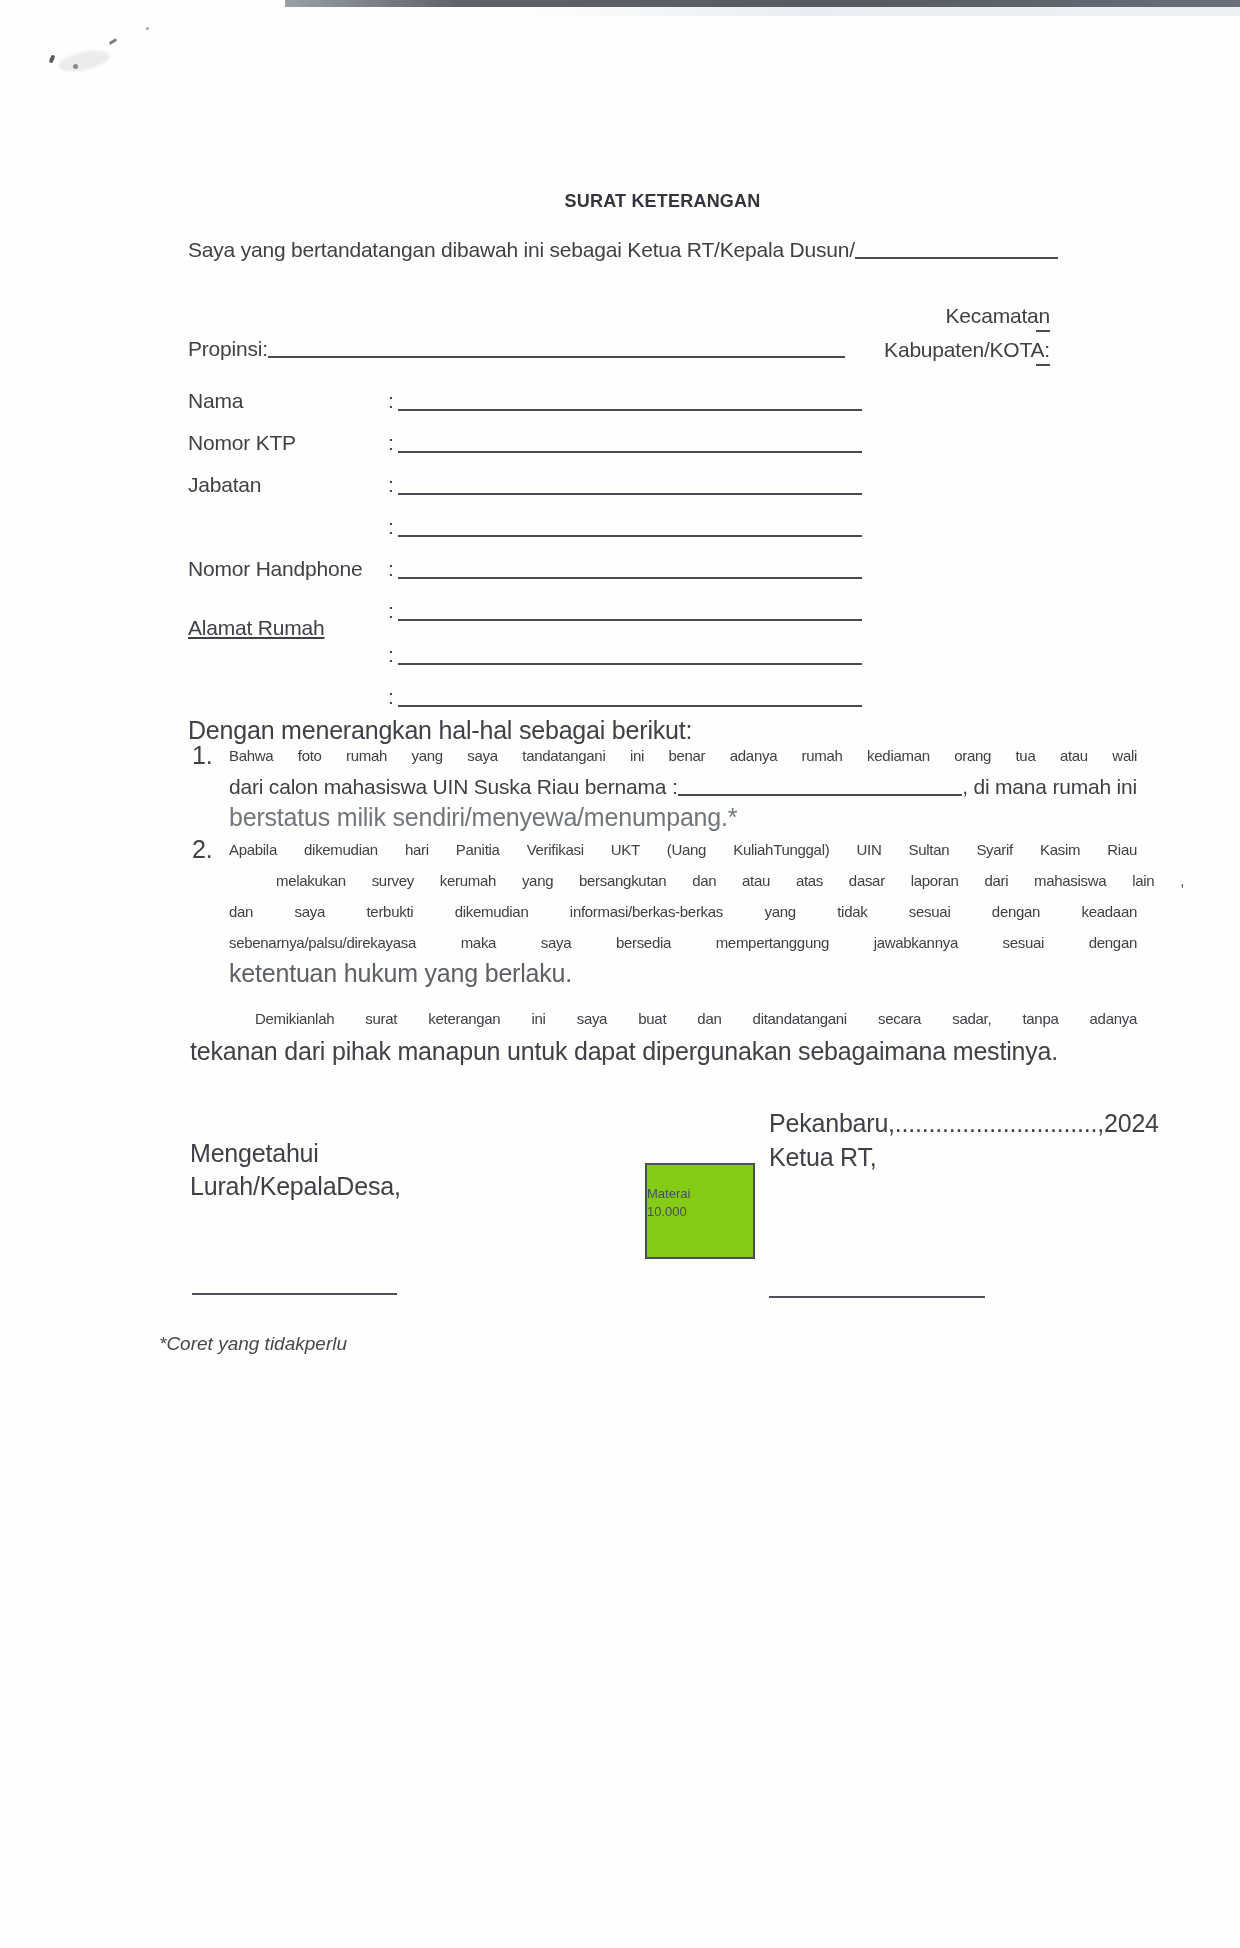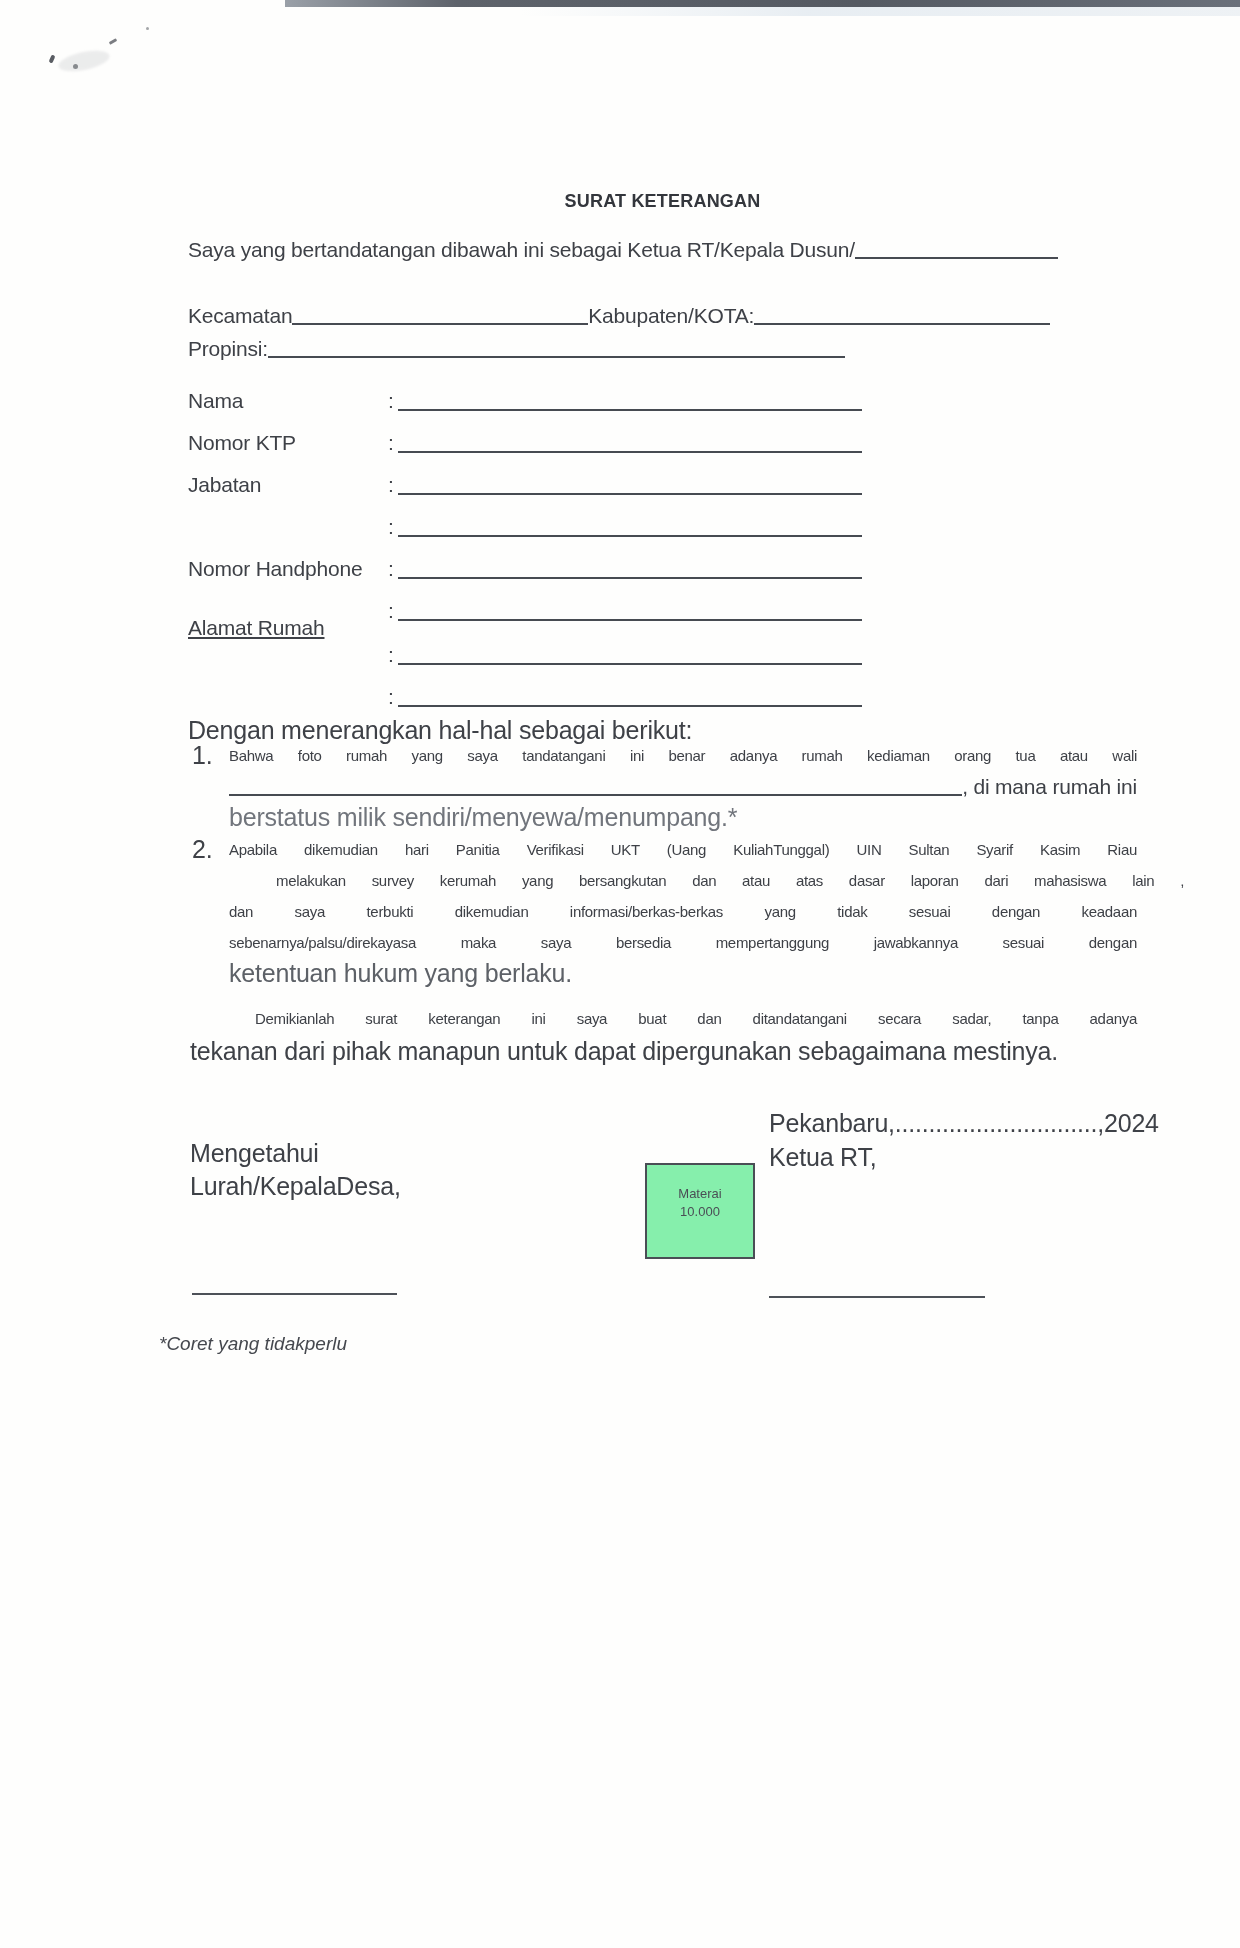--- a/index.html
+++ b/index.html
@@ -25,21 +25,21 @@
   .blank.fixed{flex:0 0 auto;}
   .faded{color:#71757c;}
   .semifaded{color:#5d6167;}
   
   .fieldlabel{position:absolute;left:188px;font-size:21px;line-height:27px;letter-spacing:-0.2px;white-space:nowrap;}
   .fieldline{position:absolute;left:388px;width:474px;display:flex;align-items:flex-end;font-size:21px;line-height:27px;}
   .fieldline .colon{flex:0 0 auto;padding-right:4px;}
   .fieldline .blank{margin-bottom:3px;}
   
   .stamp{position:absolute;left:645px;top:1163px;width:110px;height:96px;border:2px solid #4a4e55;
-    background:#86efac;text-align:center;box-sizing:border-box;padding-top:20px;}
+    background:#84cc16;box-sizing:border-box;padding-top:20px;}
   .stamp div{font-size:13px;line-height:18px;color:#4a4e55;letter-spacing:0;}
   .sigline{position:absolute;height:0;border-bottom:2px solid #4d5158;}
   .footnote{position:absolute;left:159px;top:1333px;font-style:italic;font-size:19px;color:#45484e;letter-spacing:0;}
 </style>
 </head>
 <body>
 
 <div id="page">
 
   <div class="scan-bar"></div>
@@ -49,21 +49,21 @@
   <div class="speck" style="left:109px;top:40px;width:8px;height:3px;transform:rotate(-30deg);border-radius:1px;opacity:.8;"></div>
   <div class="speck" style="left:146px;top:27px;width:3px;height:3px;opacity:.55;"></div>
   <div class="smudge" style="left:58px;top:52px;width:52px;height:18px;transform:rotate(-12deg);"></div>
 
   <div class="t title" style="left:188px;top:188px;width:949px;">SURAT KETERANGAN</div>
 
   <div class="flexline" style="left:188px;top:236px;width:870px;">
     <span class="txt">Saya yang bertandatangan dibawah ini sebagai Ketua RT/Kepala Dusun/</span>
     <span class="blank"></span>
   </div>
-  <div class="flexline" style="left:188px;top:302px;width:862px;">
+  <div class="flexline" style="left:188px;top:302px;width:862px;flex-direction:column;">
     <span class="txt">Kecamatan</span>
     <span class="blank"></span>
     <span class="txt">Kabupaten/KOTA:</span>
     <span class="blank"></span>
   </div>
   <div class="flexline" style="left:188px;top:335px;width:657px;">
     <span class="txt">Propinsi:</span>
     <span class="blank"></span>
   </div>
 
@@ -113,20 +113,21 @@
   <div class="fieldline" style="top:683px;">
       <span class="colon">:</span>
       <span class="blank"></span>
     </div>
 
   <div class="t" style="left:188px;top:717px;">Dengan menerangkan hal-hal sebagai berikut:</div>
 
   <div class="t" style="left:192px;top:742px;">1.</div>
   <div class="jline" style="left:229px;top:742px;width:908px;">Bahwa foto rumah yang saya tandatangani ini benar adanya rumah kediaman orang tua atau wali</div>
   <div class="flexline" style="left:229px;top:773px;width:908px;">
+    <span class="txt">dari calon mahasiswa UIN Suska Riau bernama :</span>
     <span class="blank"></span>
     <span class="txt">, di mana rumah ini</span>
   </div>
   <div class="t faded" style="left:229px;top:804px;">berstatus milik sendiri/menyewa/menumpang.*</div>
 
   <div class="t" style="left:192px;top:836px;">2.</div>
   <div class="jline" style="left:229px;top:836px;width:908px;">Apabila dikemudian hari Panitia Verifikasi UKT (Uang KuliahTunggal) UIN Sultan Syarif Kasim Riau</div>
   <div class="jline" style="left:233px;top:867px;width:908px;margin-left:43px;">melakukan survey kerumah yang bersangkutan dan atau atas dasar laporan dari mahasiswa lain ,</div>
   <div class="jline" style="left:229px;top:898px;width:908px;">dan saya terbukti dikemudian informasi/berkas-berkas yang tidak sesuai dengan keadaan</div>
   <div class="jline" style="left:229px;top:929px;width:908px;">sebenarnya/palsu/direkayasa maka saya bersedia mempertanggung jawabkannya sesuai dengan</div>

